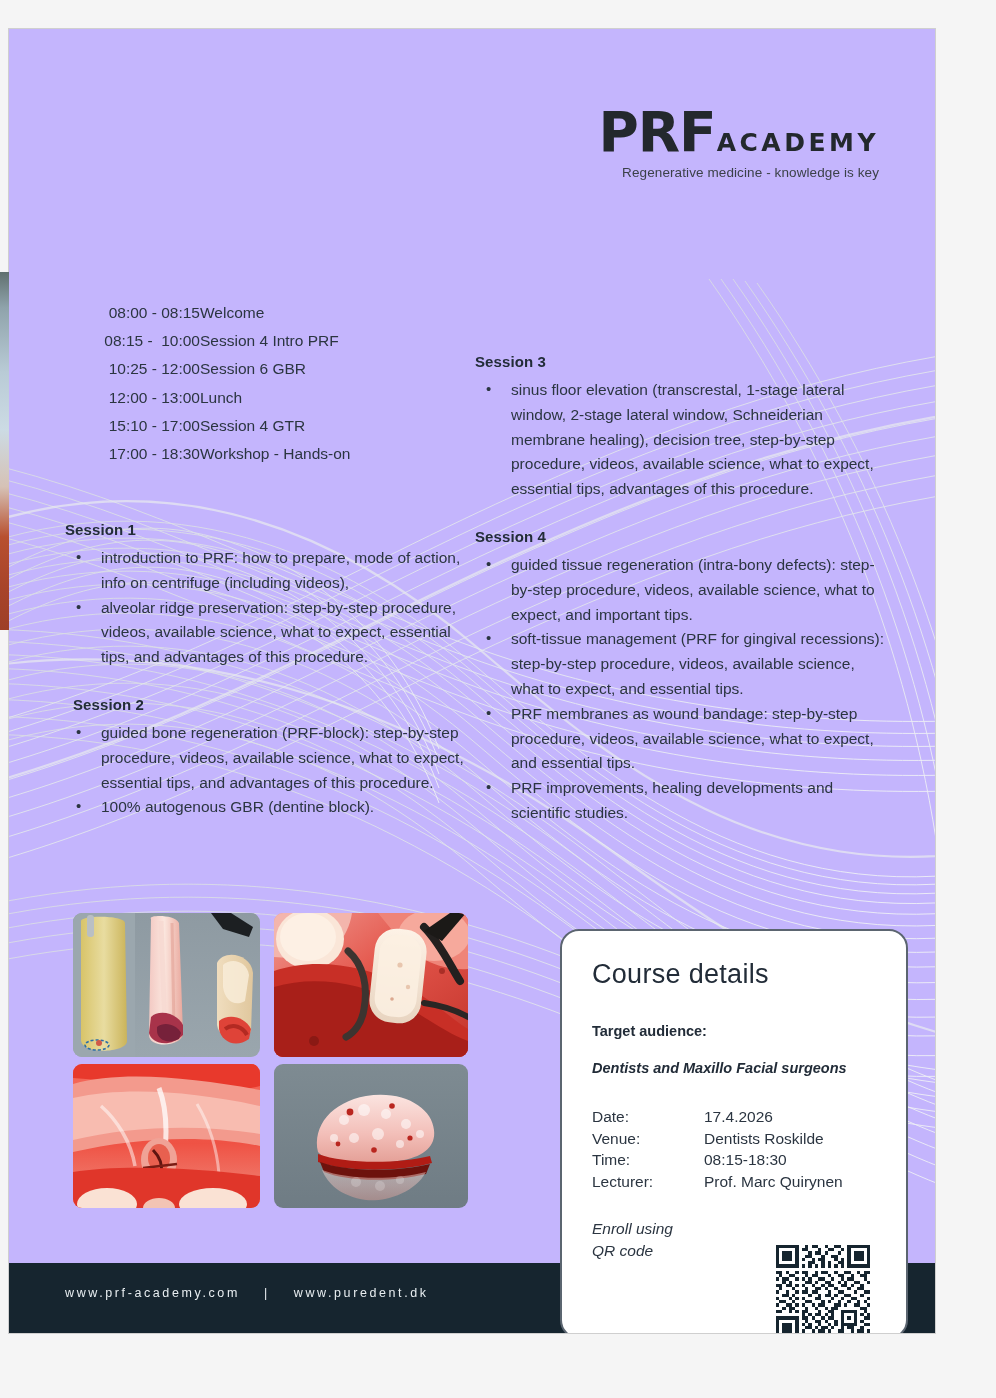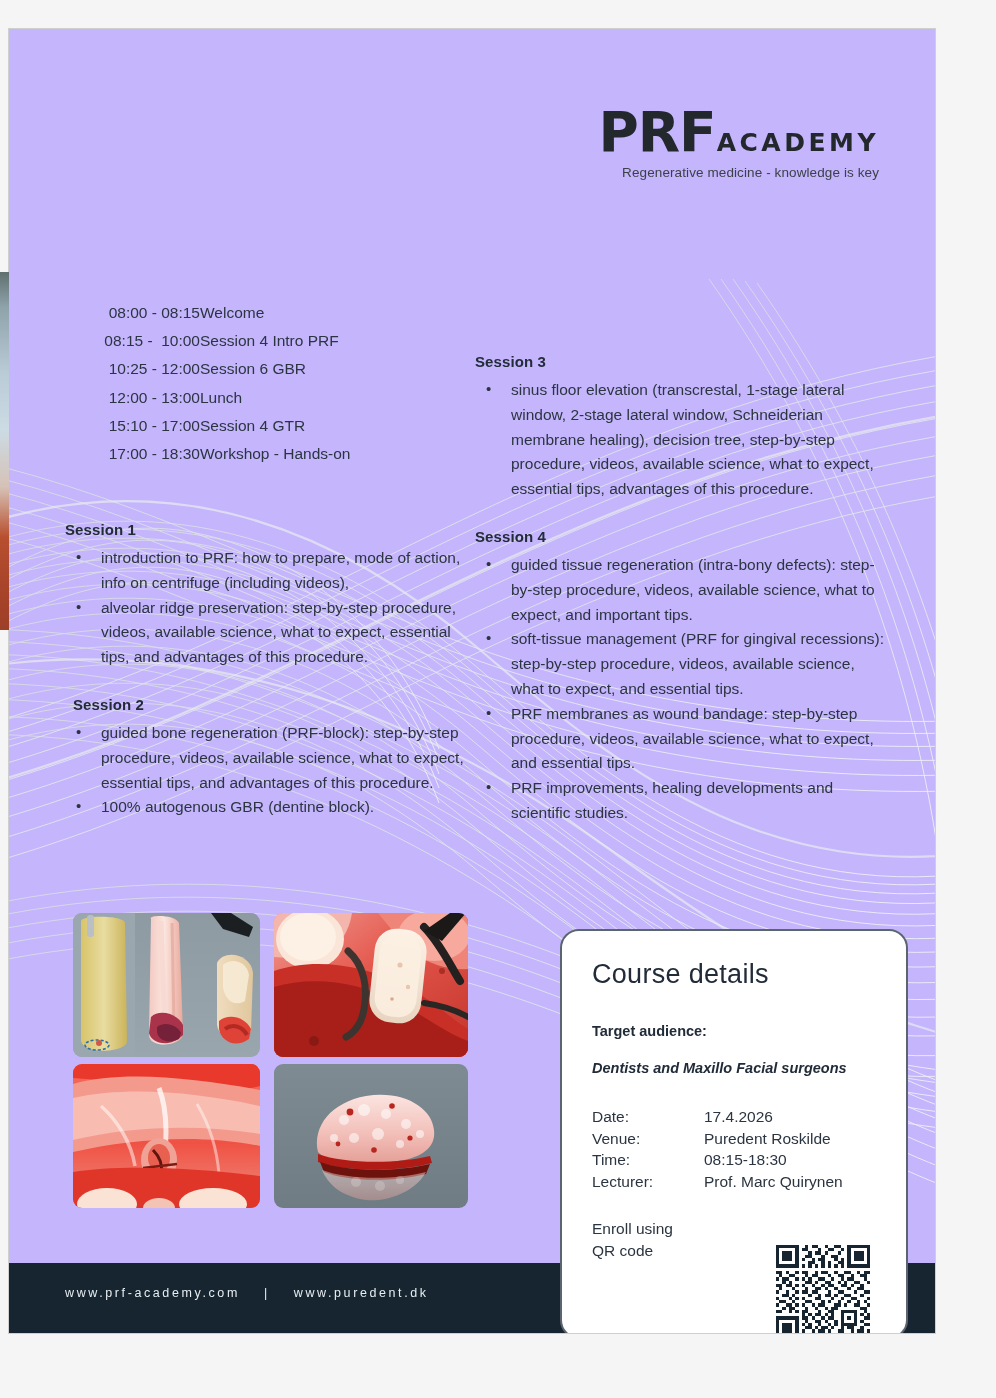--- a/index.html
+++ b/index.html
@@ -227,20 +227,21 @@
     color: #2b3541;
     line-height: 21.5px;
   }
   .card-row { display: flex; }
   .card-key { width: 112px; }
   .card-enroll {
     margin-top: 26px;
     font-size: 15.5px;
     color: #2b3541;
     line-height: 21.5px;
+    font-style: italic;
   }
   .qr {
     position: absolute;
     left: 214px;
     top: 314px;
     width: 94px;
     height: 94px;
   }
   .qr svg { display: block; }
 
@@ -586,21 +587,21 @@
       <div class="card-sub">Target audience:</div>
       <div class="card-aud">Dentists and Maxillo Facial surgeons</div>
 
       <div class="card-table">
         <div class="card-row">
           <span class="card-key">Date:</span>
           <span class="card-val">17.4.2026</span>
         </div>
         <div class="card-row">
           <span class="card-key">Venue:</span>
-          <span class="card-val">Puredent Roskilde</span>
+          <span class="card-val">Dentists Roskilde</span>
         </div>
         <div class="card-row">
           <span class="card-key">Time:</span>
           <span class="card-val">08:15-18:30</span>
         </div>
         <div class="card-row">
           <span class="card-key">Lecturer:</span>
           <span class="card-val">Prof. Marc Quirynen</span>
         </div>
       </div>

